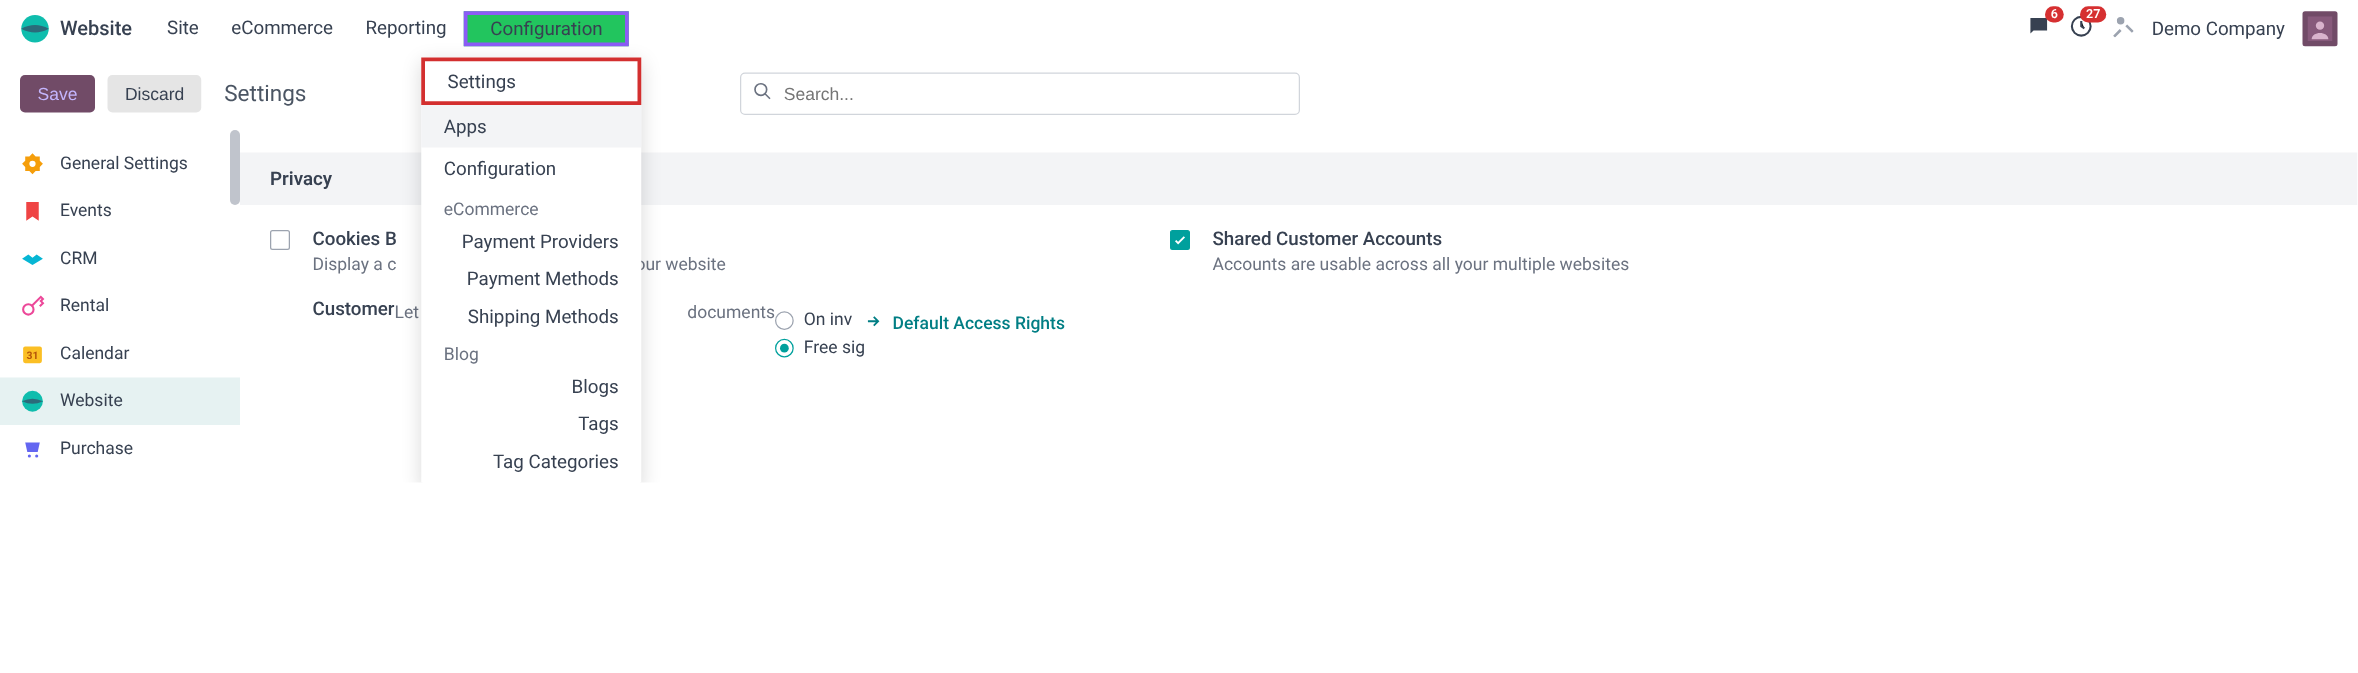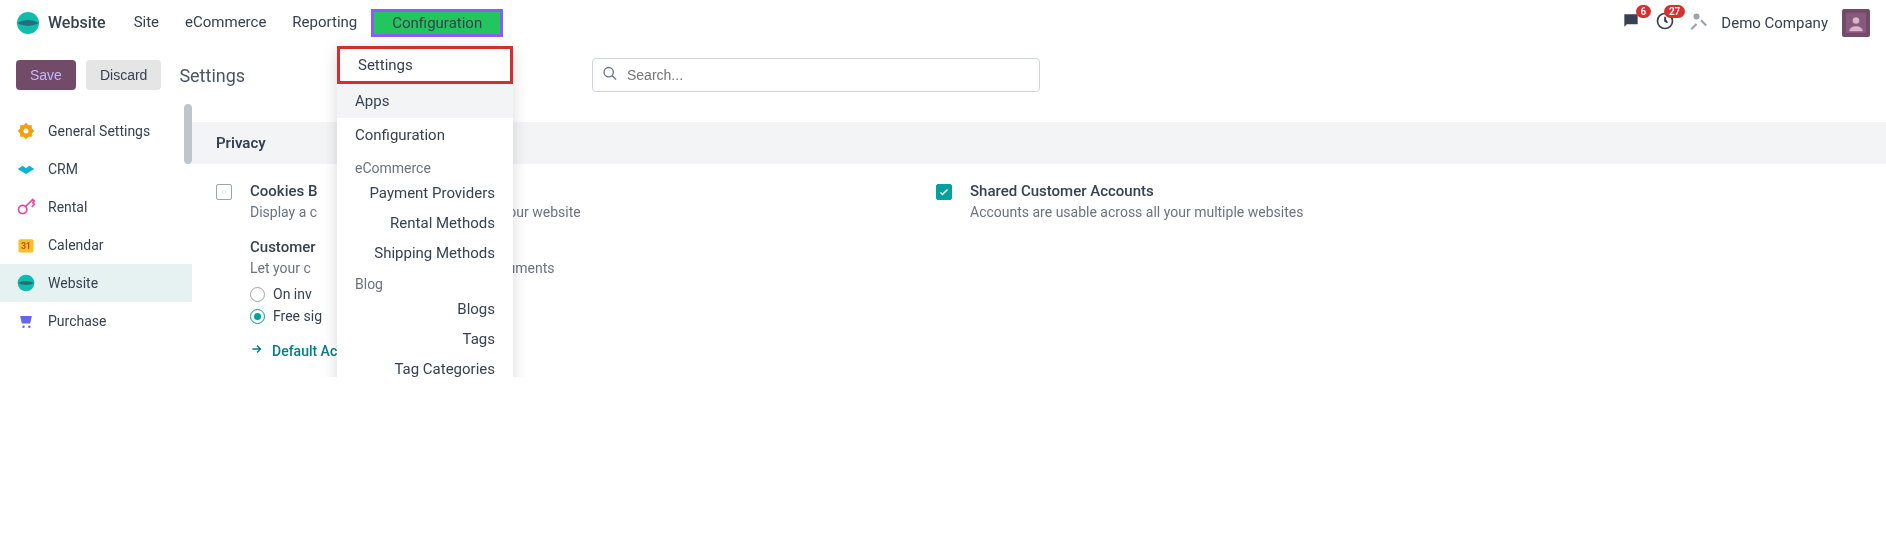--- a/index.html
+++ b/index.html
@@ -132,20 +132,28 @@
           <svg width="20" height="20" viewBox="0 0 24 24">
             <polygon points="12,2 15,5 19,5 19,9 22,12 19,15 19,19 15,19 12,22 9,19 5,19 5,15 2,12 5,9 5,5 9,5" fill="#f59e0b"></polygon>
             <circle cx="12" cy="12" r="3" fill="#fff"></circle>
           </svg>
         </span>
       <span>General Settings</span>
     </div>
     <div class="sidebar-item">
       <span class="sidebar-icon">
           <svg width="20" height="20" viewBox="0 0 24 24">
+            <path d="M6 3h12v18l-6-4-6 4z" fill="#ef4444"></path>
+          </svg>
+        </span>
+      <span>Events</span>
+    </div>
+    <div class="sidebar-item">
+      <span class="sidebar-icon">
+          <svg width="20" height="20" viewBox="0 0 24 24">
             <path d="M2 12l6-4 4 3 4-3 6 4-10 6z" fill="#06b6d4"></path>
           </svg>
         </span>
       <span>CRM</span>
     </div>
     <div class="sidebar-item">
       <span class="sidebar-icon">
           <svg width="20" height="20" viewBox="0 0 24 24">
             <circle cx="8" cy="15" r="5" fill="none" stroke="#ec4899" stroke-width="2"></circle>
             <path d="M11 12l9-9 2 2-2 2 2 2-3 3" stroke="#ec4899" stroke-width="2" fill="none"></path>
@@ -193,21 +201,21 @@
           <div class="checkbox-slot"><span class="checkbox"></span></div>
           <div>
             <div class="setting-title">Cookies B</div>
             <div class="setting-desc">
               <span>Display a c</span>
               <span style="margin-left:170px">n your website</span>
             </div>
           </div>
         </div>
 
-        <div class="setting-row" style="margin-left:34px; flex-direction:column; gap:0;">
+        <div class="setting-row" style="margin-left:34px; flex-direction:row; gap:0;">
           <div class="setting-title">Customer</div>
           <div class="setting-desc">
             <span>Let your c</span>
             <span style="margin-left:170px">documents</span>
           </div>
           <div class="radio-group">
             <div class="radio-row">
               <span class="radio"></span>
               <span>On inv</span>
             </div>
@@ -241,21 +249,21 @@
         </div>
       </div>
     </div>
 
     <div class="dropdown" style="top:-58px;">
       <div class="dropdown-item highlighted">Settings</div>
       <div class="dropdown-item hover">Apps</div>
       <div class="dropdown-item">Configuration</div>
       <div class="dropdown-section">eCommerce</div>
       <div class="dropdown-subitem">Payment Providers</div>
-      <div class="dropdown-subitem">Rental Methods</div>
+      <div class="dropdown-subitem">Payment Methods</div>
       <div class="dropdown-subitem">Shipping Methods</div>
       <div class="dropdown-section">Blog</div>
       <div class="dropdown-subitem">Blogs</div>
       <div class="dropdown-subitem">Tags</div>
       <div class="dropdown-subitem">Tag Categories</div>
     </div>
   </div>
 </div>
 
 </body></html>

